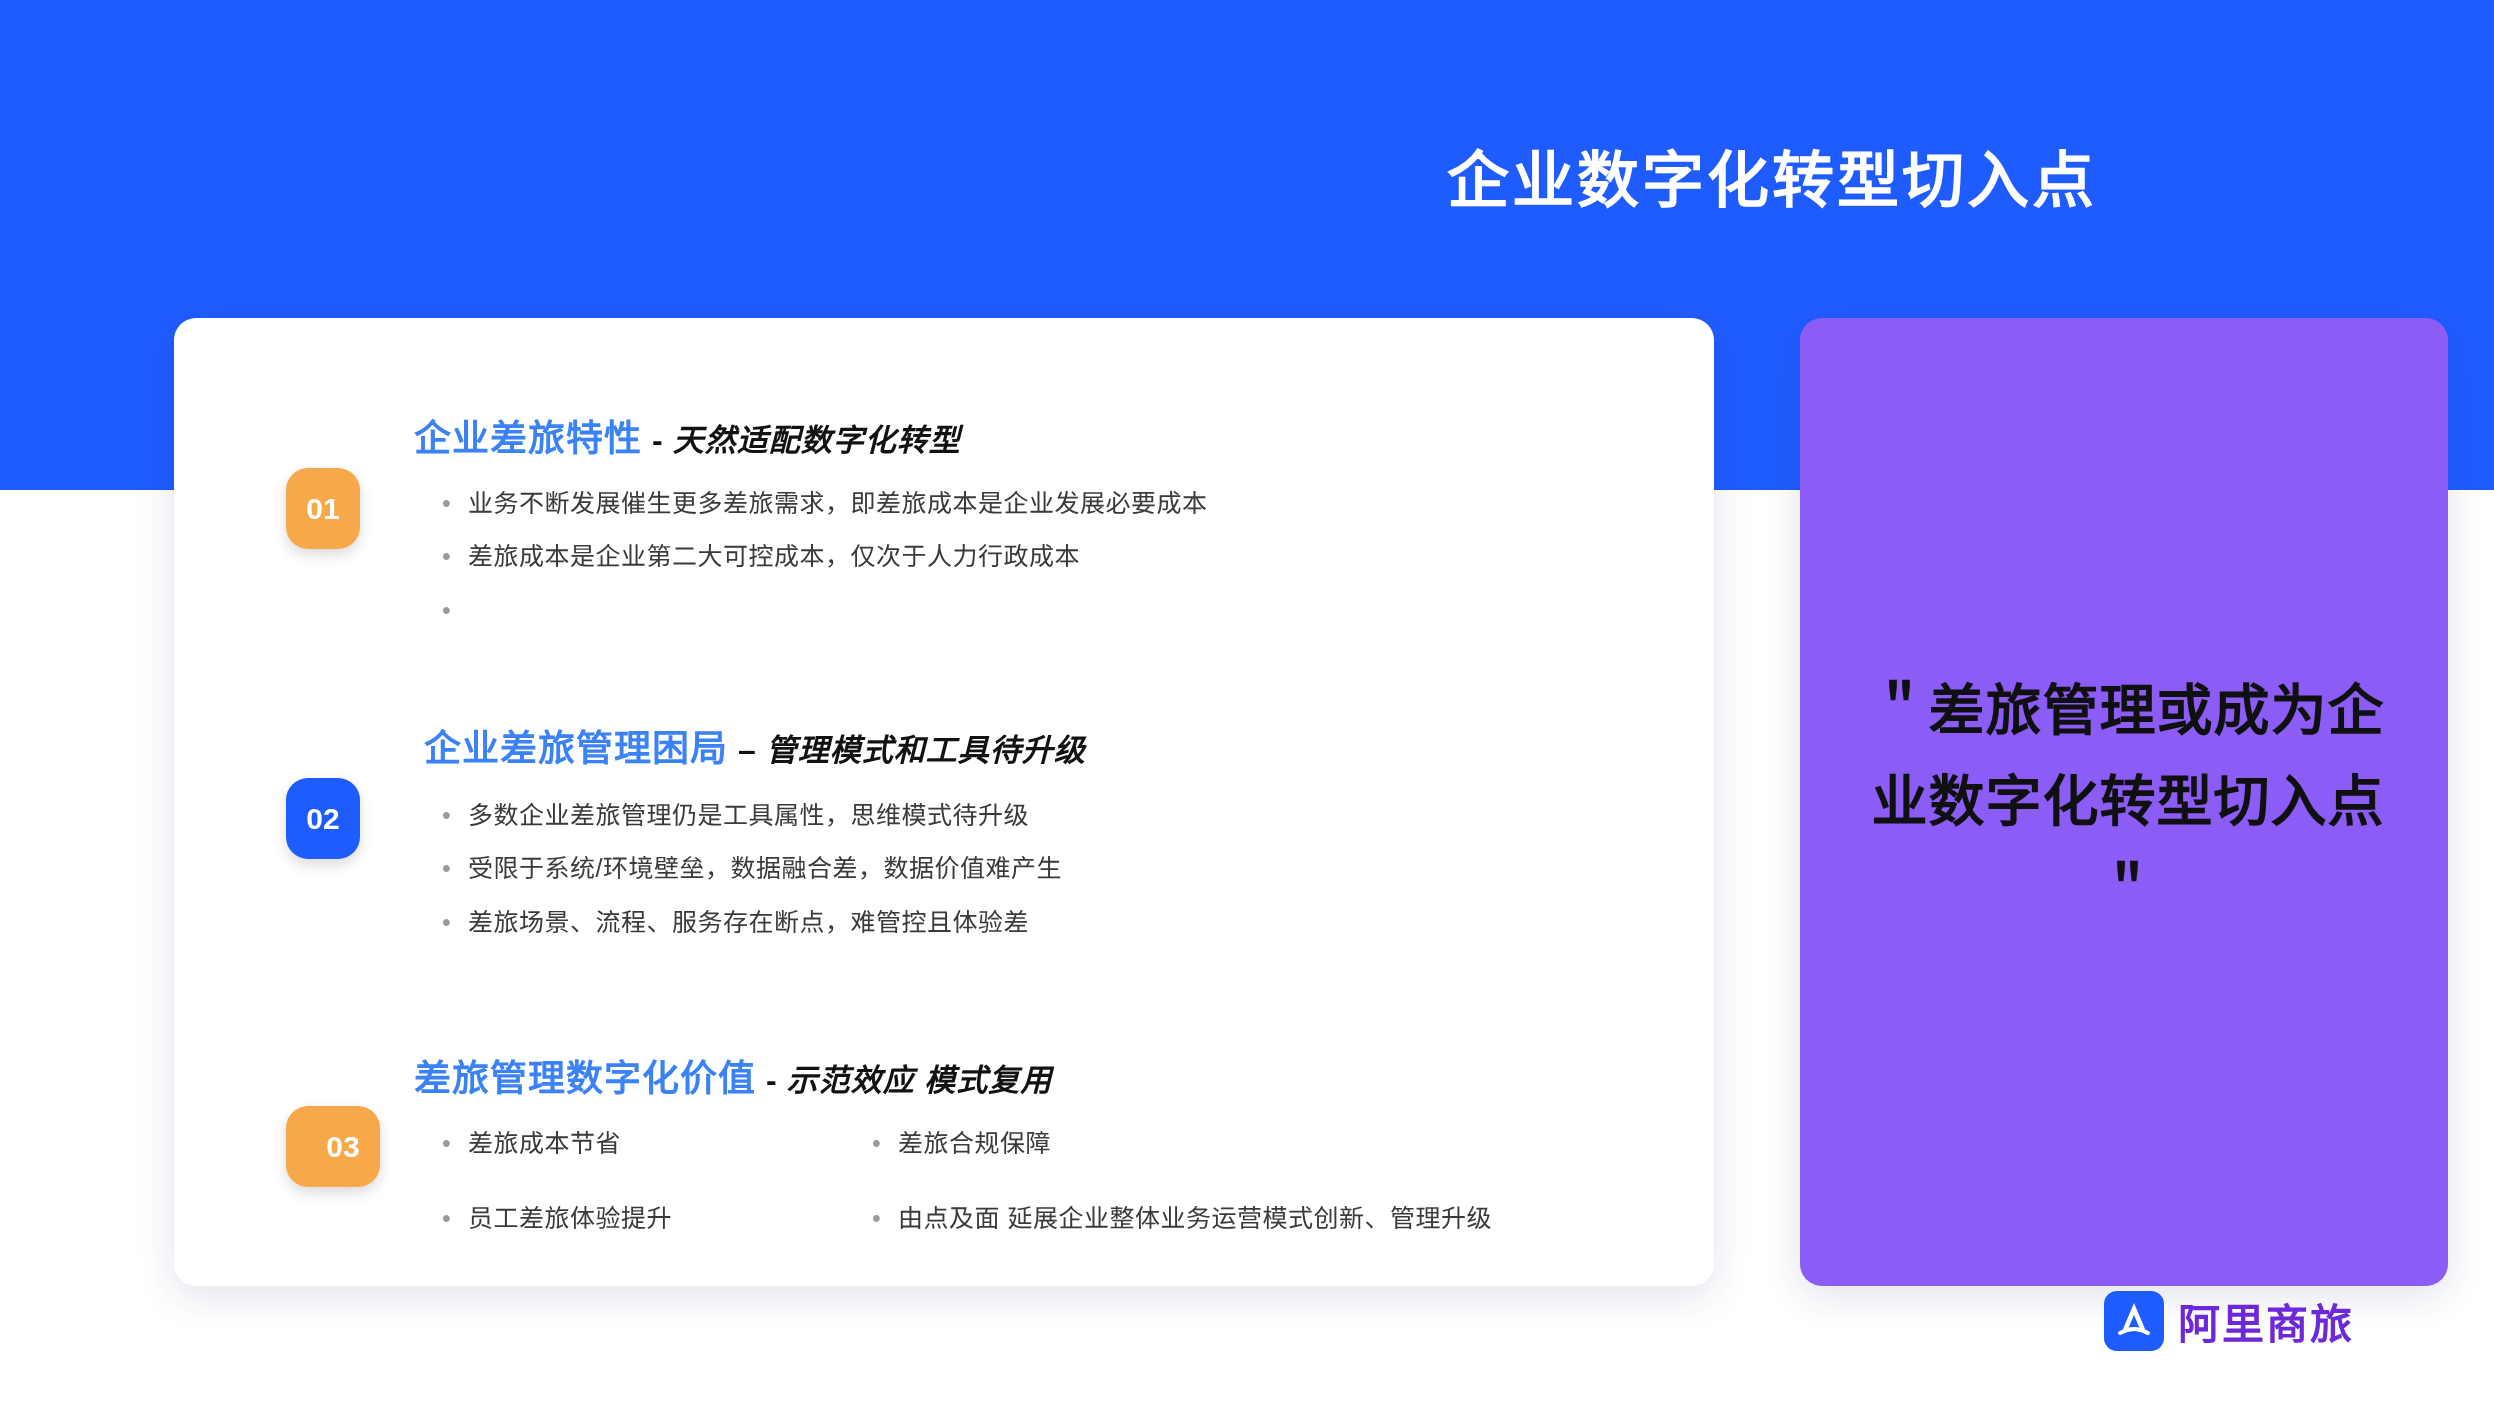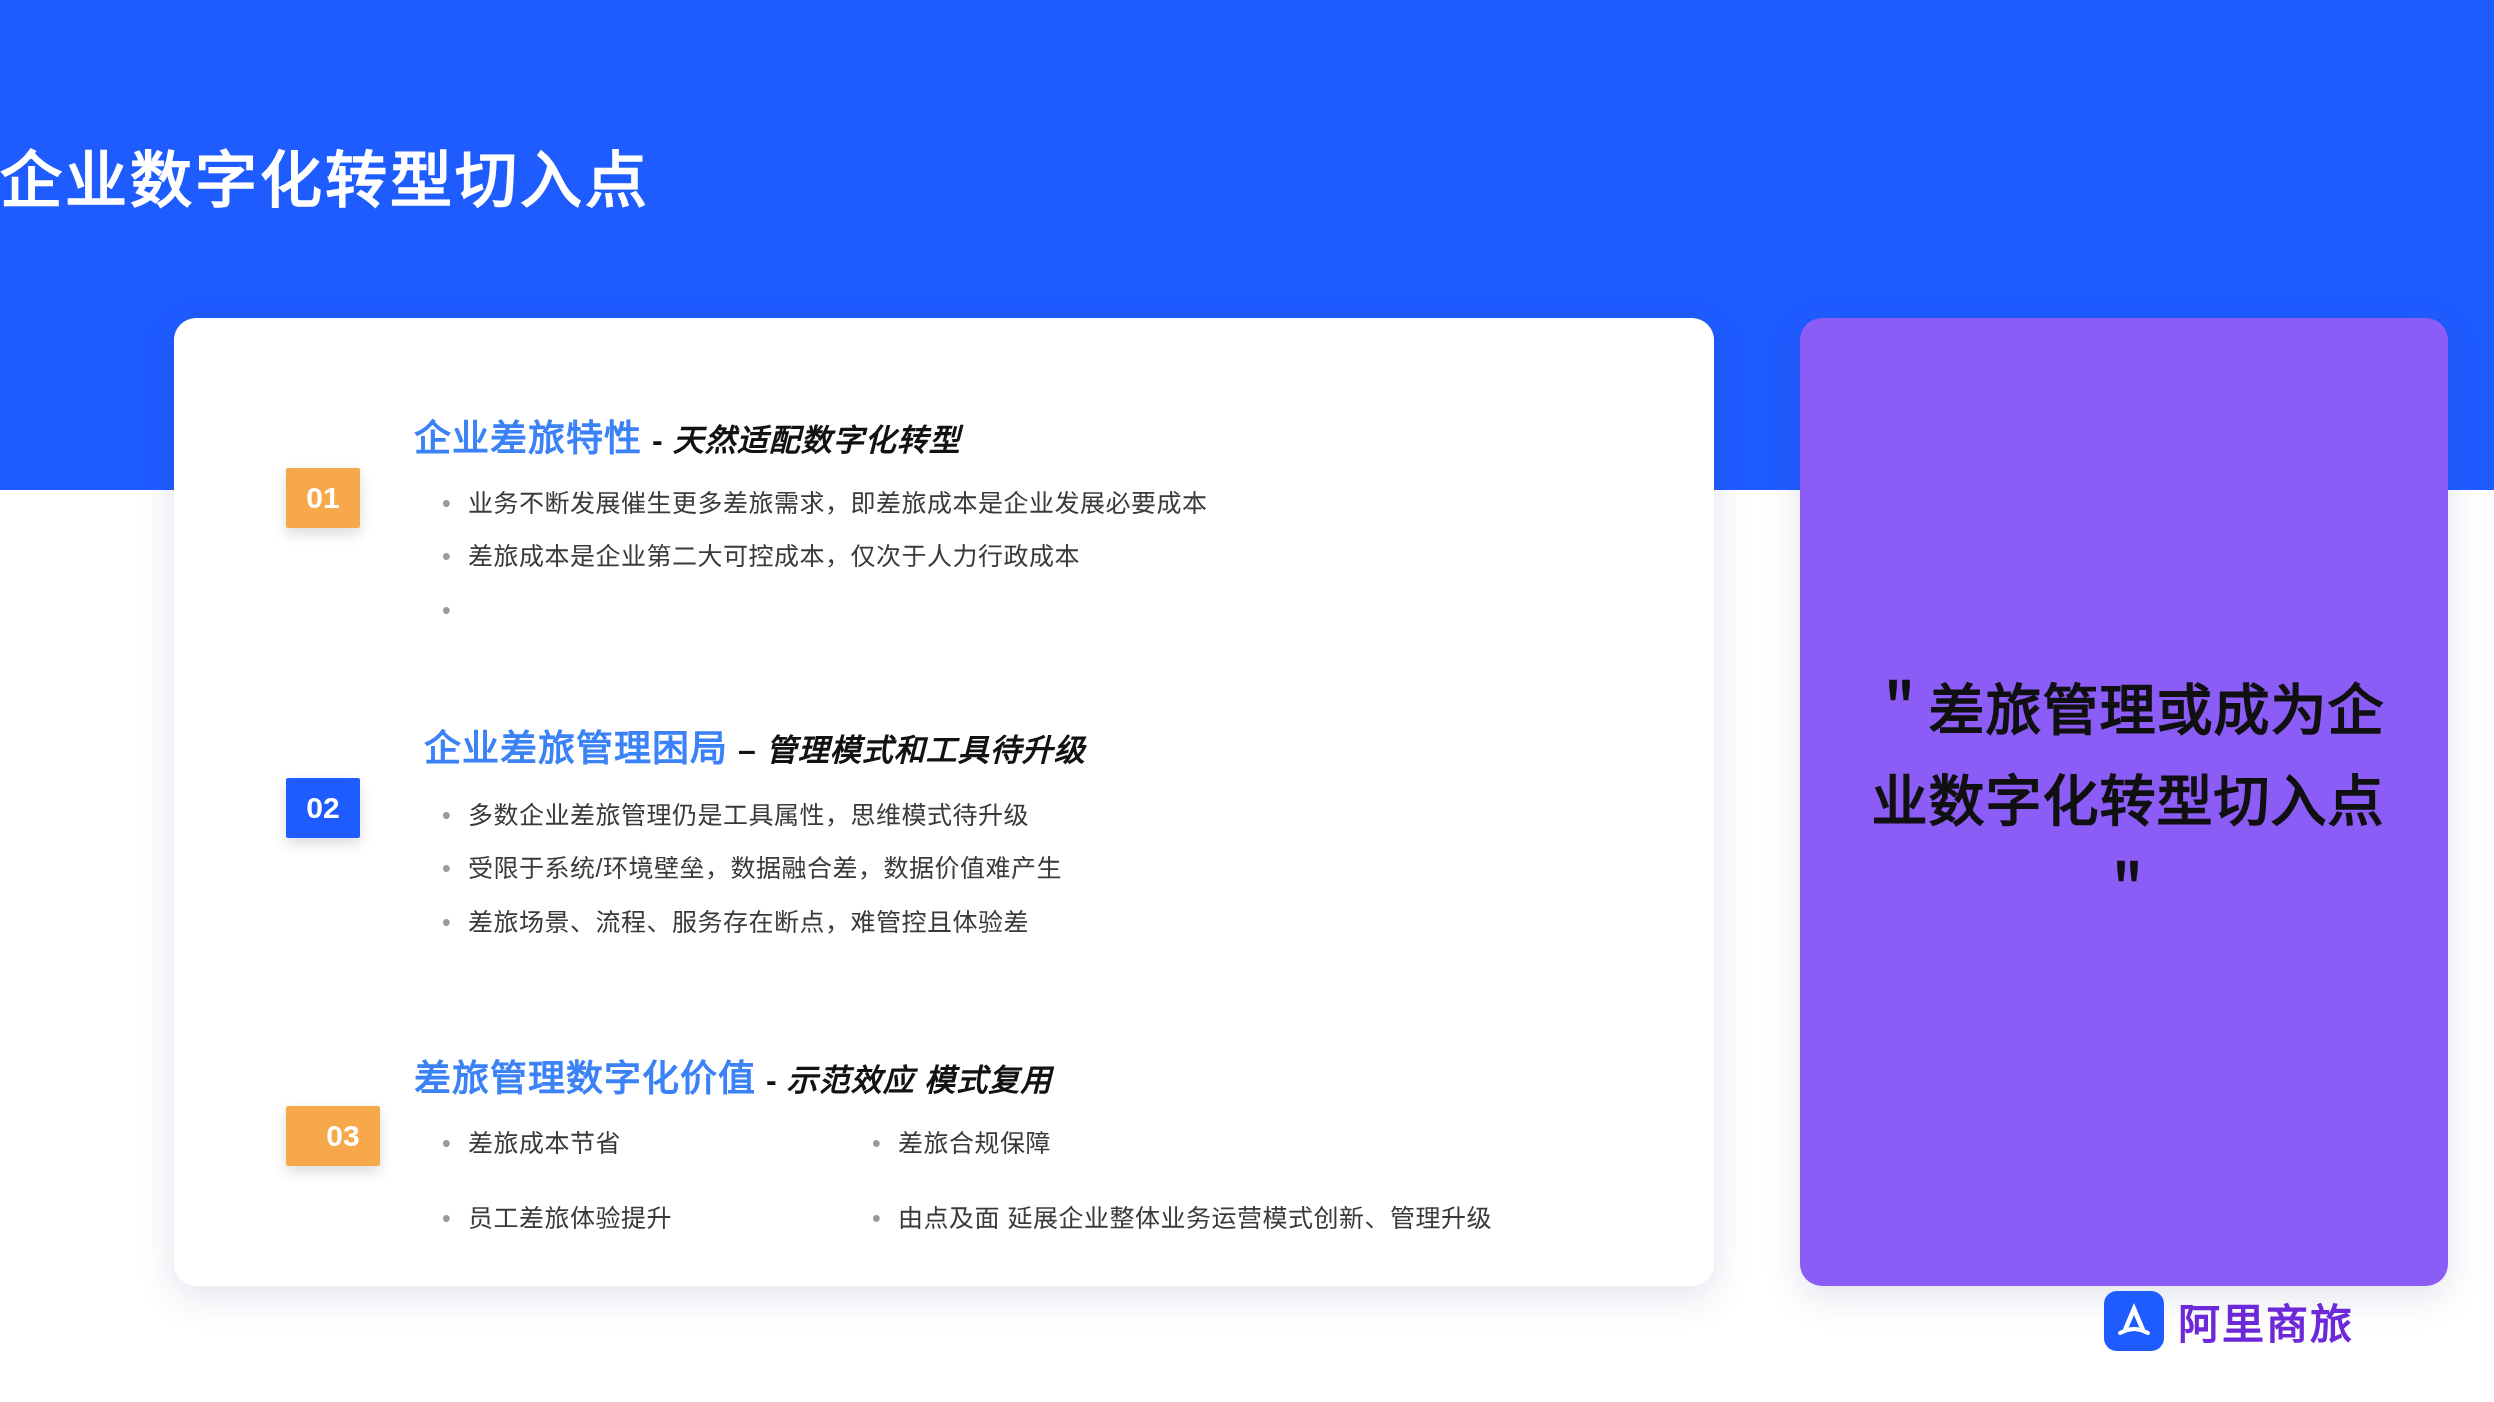--- a/index.html
+++ b/index.html
@@ -26,21 +26,21 @@
     top: 0;
     width: 2494px;
     height: 490px;
     background: #1f5cff;
   }
   .banner-title {
     position: absolute;
     left: 0;
     top: 130px;
     width: 2097px;
-    text-align: left;
+    text-align: right;
     color: #ffffff;
     font-size: 62px;
     font-weight: bold;
     letter-spacing: 3px;
     font-family: "Liberation Sans", "DejaVu Sans", sans-serif;
   }
 
   
   .main-card {
     position: absolute;
@@ -79,22 +79,22 @@
 
   
   .section {
     position: absolute;
     left: 0;
     width: 1540px;
   }
   .badge {
     position: absolute;
     width: 74px;
-    height: 60px;
-    border-radius: 2px;
+    height: 81px;
+    border-radius: 22px;
     color: #ffffff;
     font-size: 30px;
     font-weight: bold;
     display: flex;
     align-items: center;
     justify-content: center;
     box-shadow: 0 6px 14px rgba(0,0,0,0.14);
   }
   .badge.orange { background: #f7a84b; }
   .badge.blue   { background: #1f5cff; }

